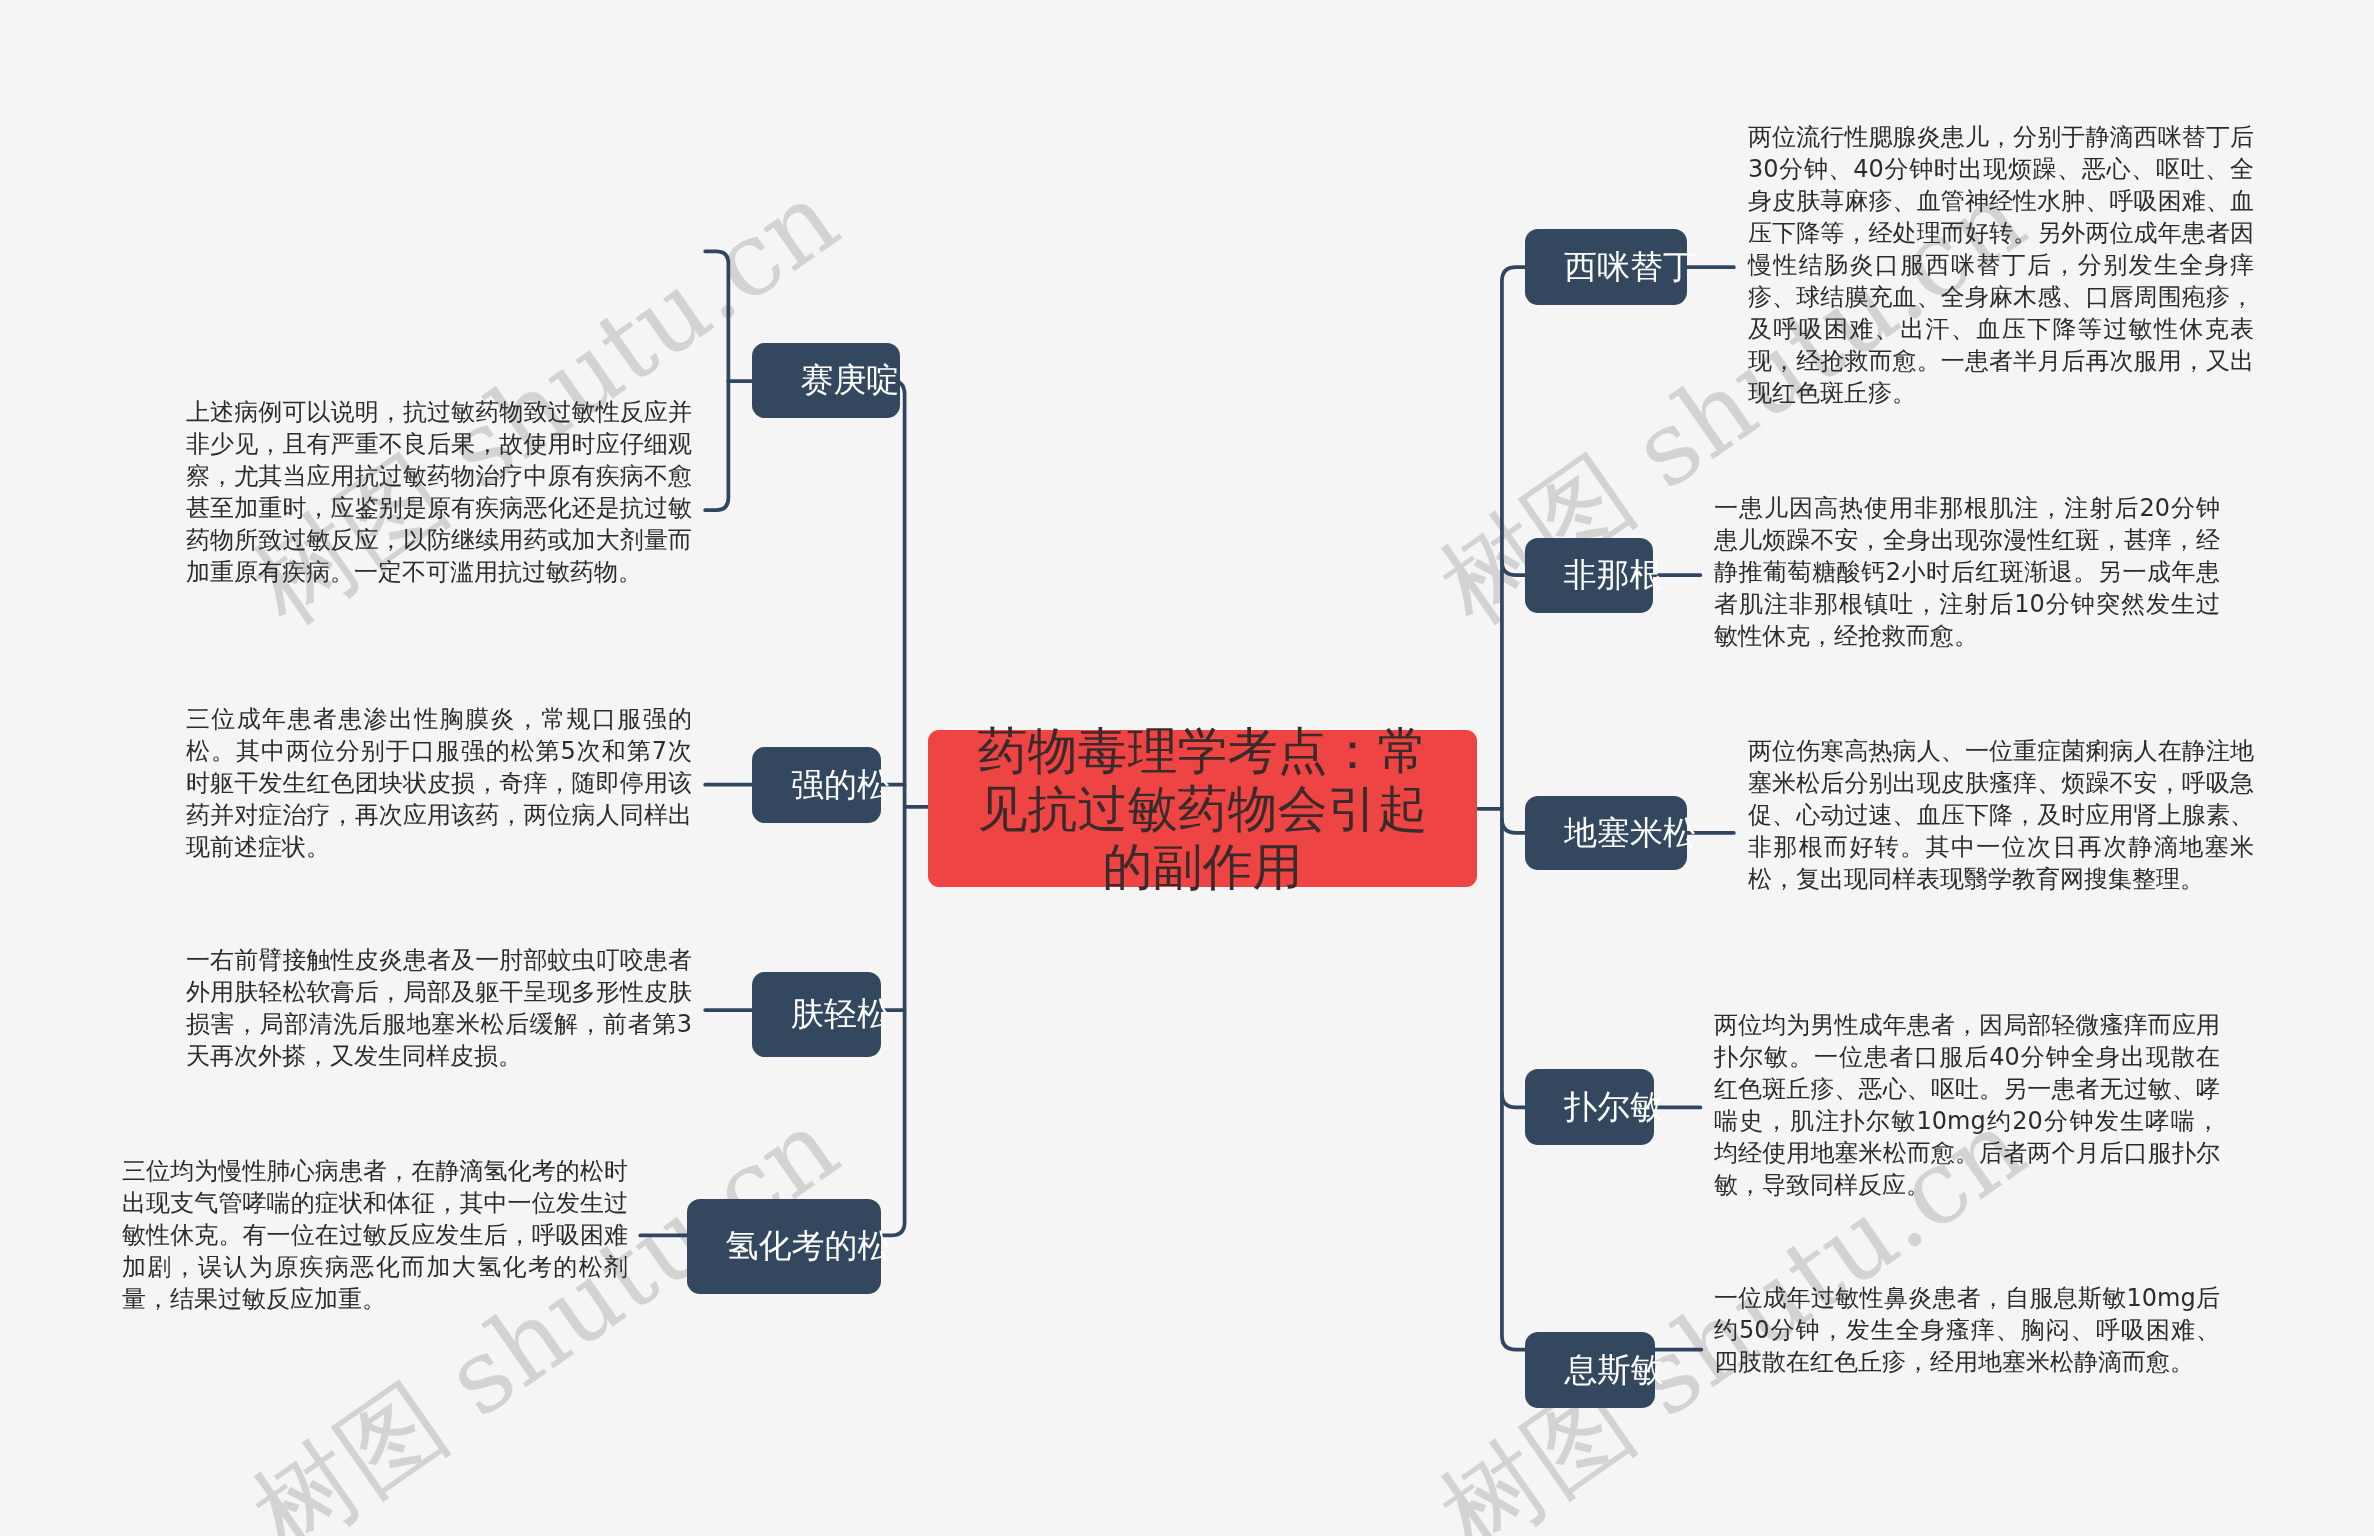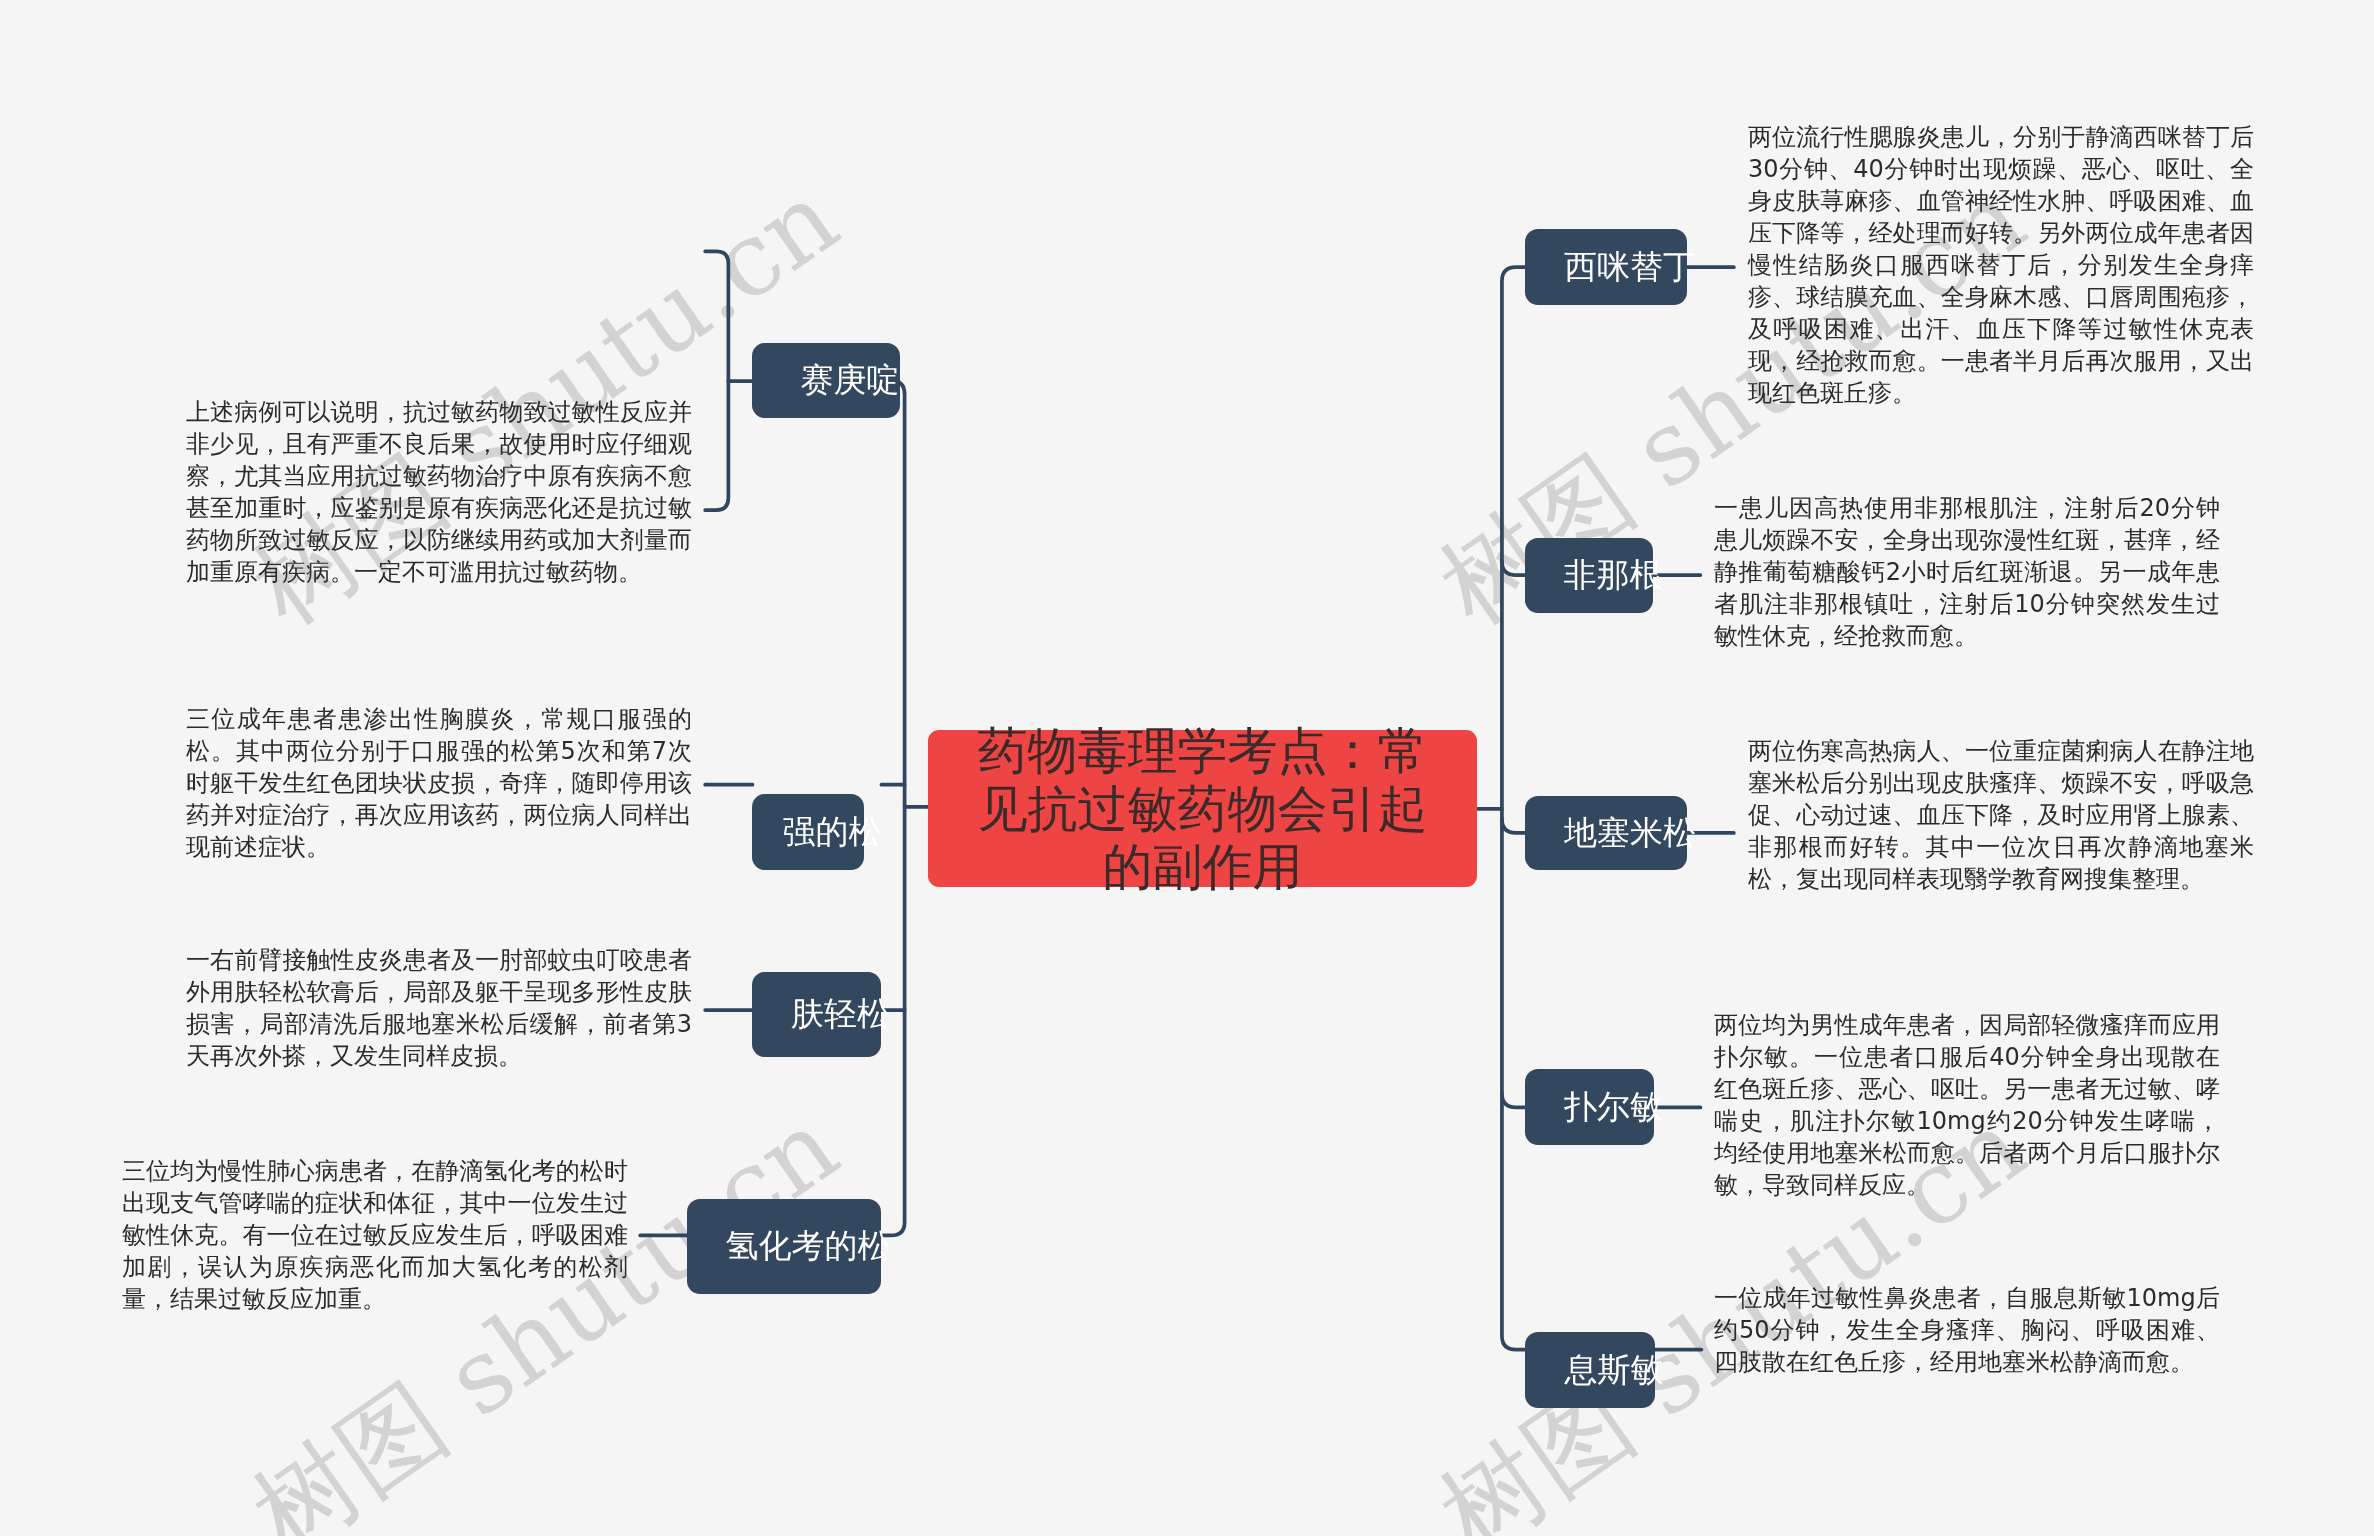--- a/index.html
+++ b/index.html
@@ -62,21 +62,21 @@
 
   <div class="root" style="left:928px; top:730px; width:549px; height:157px;">
     <span>药物毒理学考点：常见抗过敏药物会引起的副作用</span>
   </div>
 
   <div class="node" style="left:752px; top:343px; width:148px; height:75px;">
     <span>赛庚啶</span>
   </div>
   <div class="leaf" style="left:186px; top:396px; width:506px;">上述病例可以说明，抗过敏药物致过敏性反应并非少见，且有严重不良后果，故使用时应仔细观察，尤其当应用抗过敏药物治疗中原有疾病不愈甚至加重时，应鉴别是原有疾病恶化还是抗过敏药物所致过敏反应，以防继续用药或加大剂量而加重原有疾病。一定不可滥用抗过敏药物。</div>
 
-  <div class="node" style="left:752px; top:747px; width:112px; height:76px;margin-top:47px;">
+  <div class="node" style="left:752px; top:747px; width:129px; height:76px;">
     <span>强的松</span>
   </div>
   <div class="leaf" style="left:186px; top:703px; width:506px;">三位成年患者患渗出性胸膜炎，常规口服强的松。其中两位分别于口服强的松第5次和第7次时躯干发生红色团块状皮损，奇痒，随即停用该药并对症治疗，再次应用该药，两位病人同样出现前述症状。</div>
 
   <div class="node" style="left:752px; top:972px; width:129px; height:85px;">
     <span>肤轻松</span>
   </div>
   <div class="leaf" style="left:186px; top:944px; width:506px;">一右前臂接触性皮炎患者及一肘部蚊虫叮咬患者外用肤轻松软膏后，局部及躯干呈现多形性皮肤损害，局部清洗后服地塞米松后缓解，前者第3天再次外搽，又发生同样皮损。</div>
 
   <div class="node" style="left:687px; top:1199px; width:194px; height:95px;">

